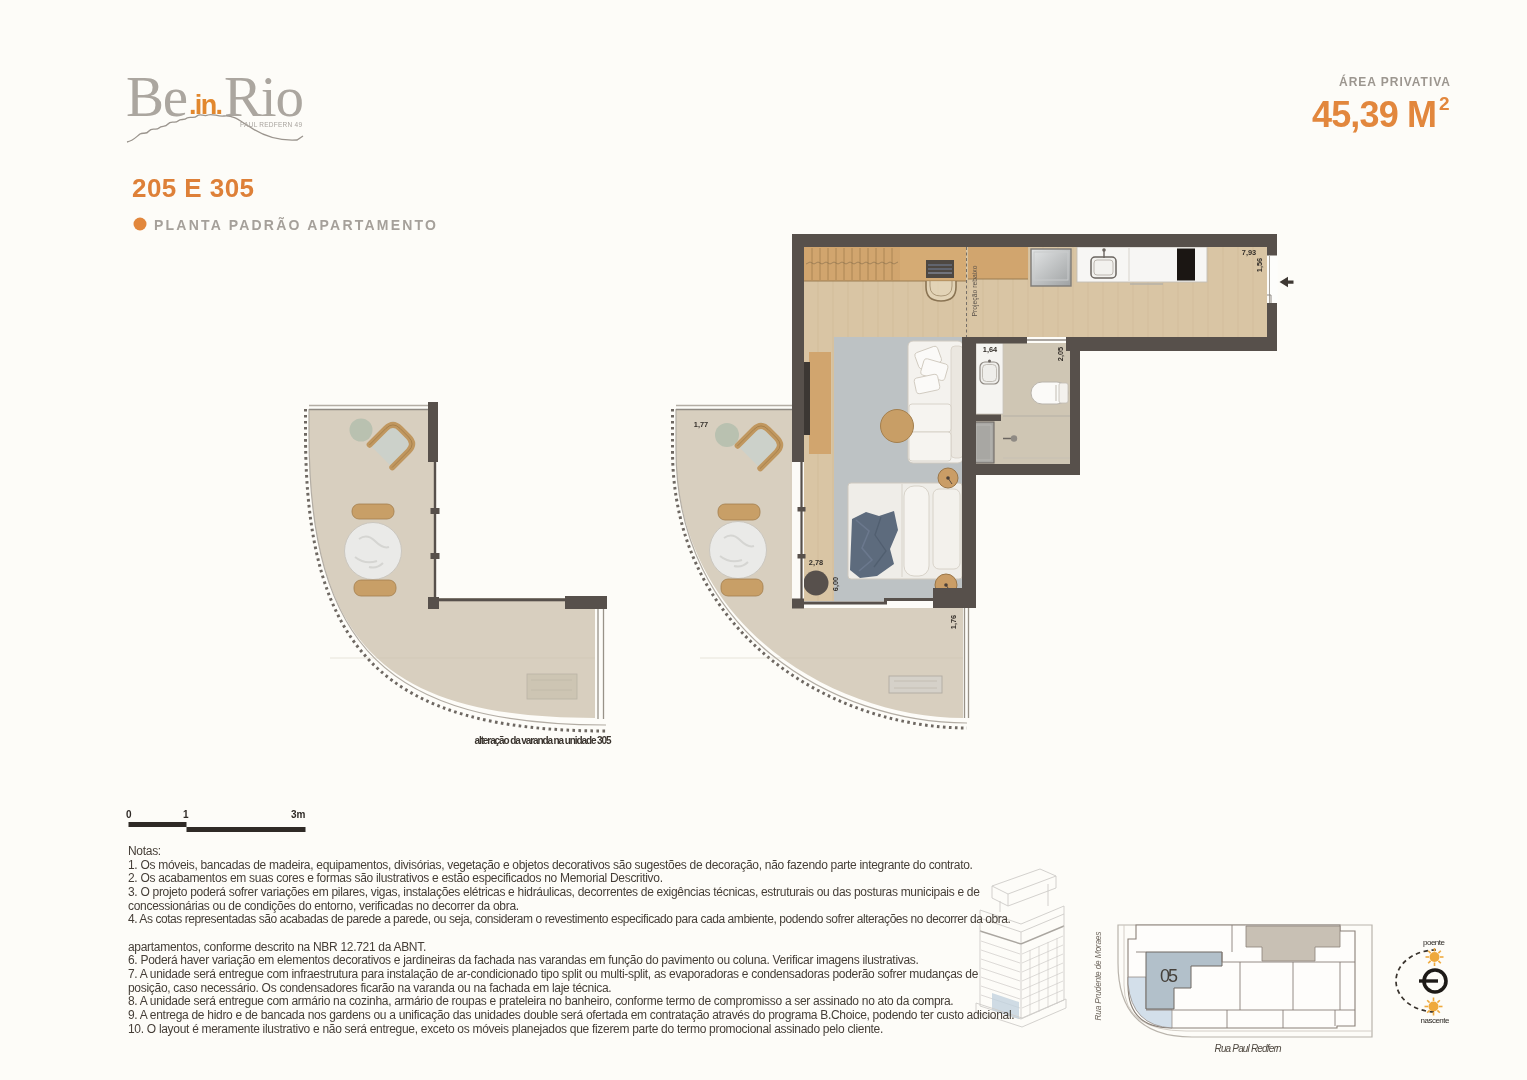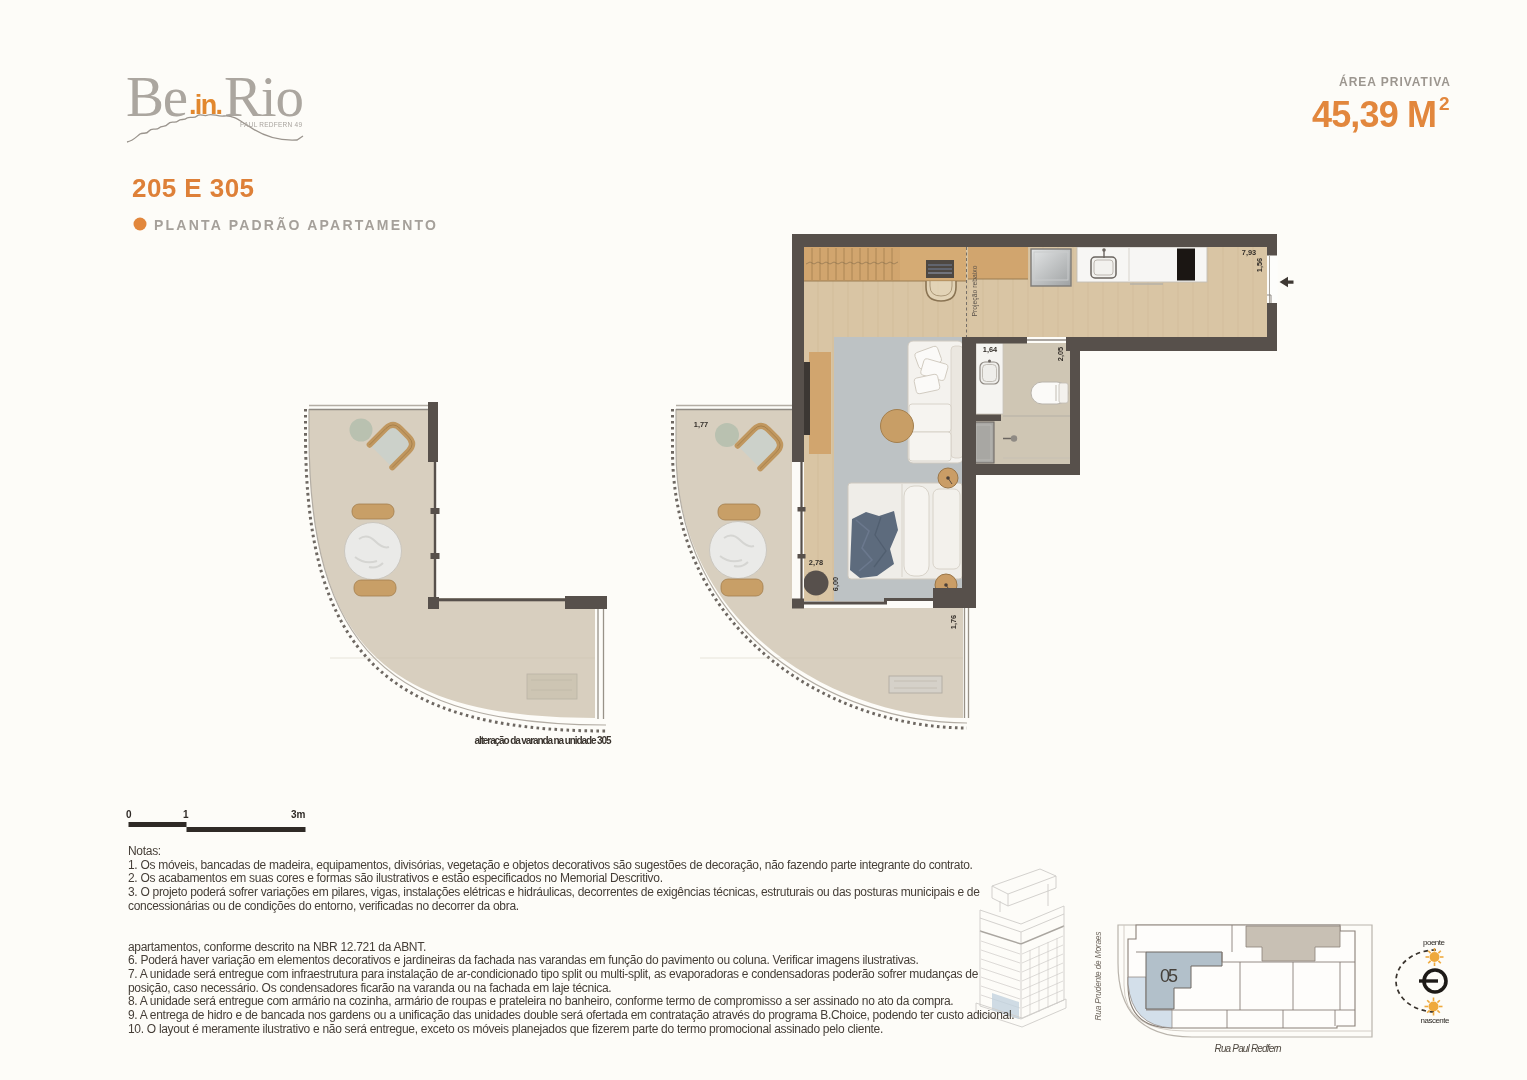--- a/index.html
+++ b/index.html
@@ -446,21 +446,21 @@
     <text x="1435" y="1023" font-size="8" fill="#2e2a26" text-anchor="middle" textLength="29">nascente</text>
   </g>
 </svg>
 
 <div class="abs" style="left:128px;top:845px;width:1250px;font-size:12px;letter-spacing:-0.3px;line-height:13.65px;color:#453e37;">
 Notas:<br>
 1. Os móveis, bancadas de madeira, equipamentos, divisórias, vegetação e objetos decorativos são sugestões de decoração, não fazendo parte integrante do contrato.<br>
 2. Os acabamentos em suas cores e formas são ilustrativos e estão especificados no Memorial Descritivo.<br>
 3. O projeto poderá sofrer variações em pilares, vigas, instalações elétricas e hidráulicas, decorrentes de exigências técnicas, estruturais ou das posturas municipais e de<br>
 concessionárias ou de condições do entorno, verificadas no decorrer da obra.<br>
-<br>
+<span style="letter-spacing:-0.44px">4. As cotas representadas são acabadas de parede a parede, ou seja, consideram o revestimento especificado para cada ambiente, podendo sofrer alterações no decorrer da obra.</span><br>
 <br>
 apartamentos, conforme descrito na NBR 12.721 da ABNT.<br>
 6. Poderá haver variação em elementos decorativos e jardineiras da fachada nas varandas em função do pavimento ou coluna. Verificar imagens ilustrativas.<br>
 7. A unidade será entregue com infraestrutura para instalação de ar-condicionado tipo split ou multi-split, as evaporadoras e condensadoras poderão sofrer mudanças de<br>
 posição, caso necessário. Os condensadores ficarão na varanda ou na fachada em laje técnica.<br>
 8. A unidade será entregue com armário na cozinha, armário de roupas e prateleira no banheiro, conforme termo de compromisso a ser assinado no ato da compra.<br>
 9. A entrega de hidro e de bancada nos gardens ou a unificação das unidades double será ofertada em contratação através do programa B.Choice, podendo ter custo adicional.<br>
 10. O layout é meramente ilustrativo e não será entregue, exceto os móveis planejados que fizerem parte do termo promocional assinado pelo cliente.
 </div>
 

